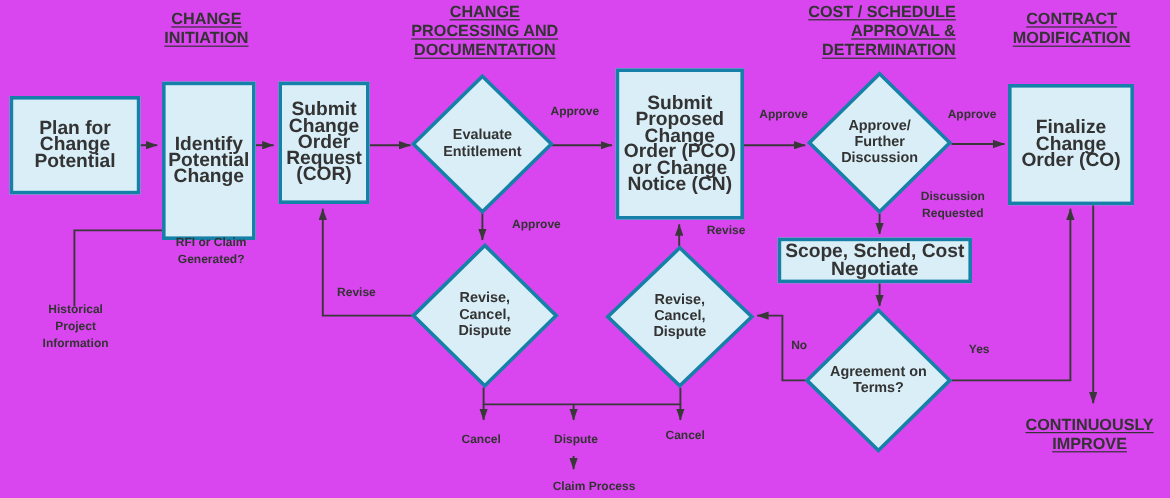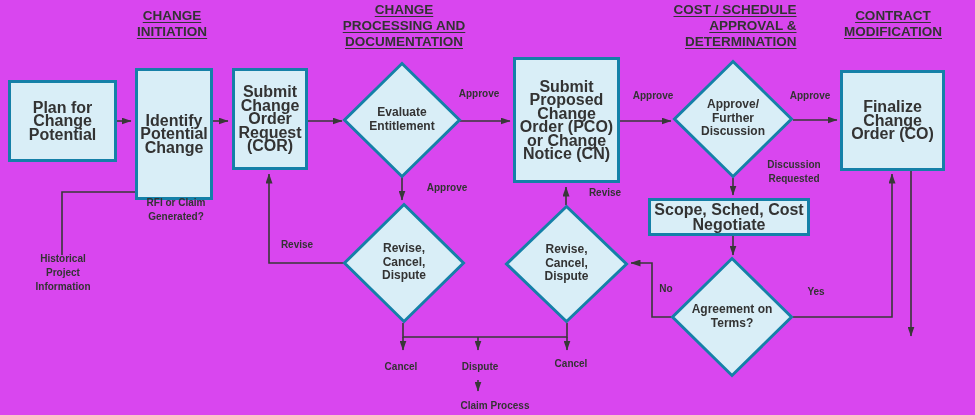--- a/index.html
+++ b/index.html
@@ -75,20 +75,22 @@
   <div class="hdr" style="left:172px;top:8px;">CHANGE
 INITIATION</div>
   <div class="hdr" style="left:404px;top:2px;">CHANGE
 PROCESSING AND
 DOCUMENTATION</div>
   <div class="hdr" style="left:735px;top:2px;text-align:right;">COST / SCHEDULE
 APPROVAL &amp;
 DETERMINATION</div>
   <div class="hdr" style="left:893px;top:8px;">CONTRACT
 MODIFICATION</div>
+  <div class="hdr" style="left:908px;top:346px;">CONTINUOUSLY
+IMPROVE</div>
 
   <div class="box" style="left:8px;top:80px;width:109px;height:82px;">Plan for
 Change
 Potential</div>
   <div class="box" style="left:135px;top:68px;width:78px;height:132px;">Identify
 Potential
 Change</div>
   <div class="box" style="left:232px;top:68px;width:76px;height:102px;">Submit
 Change
 Order

